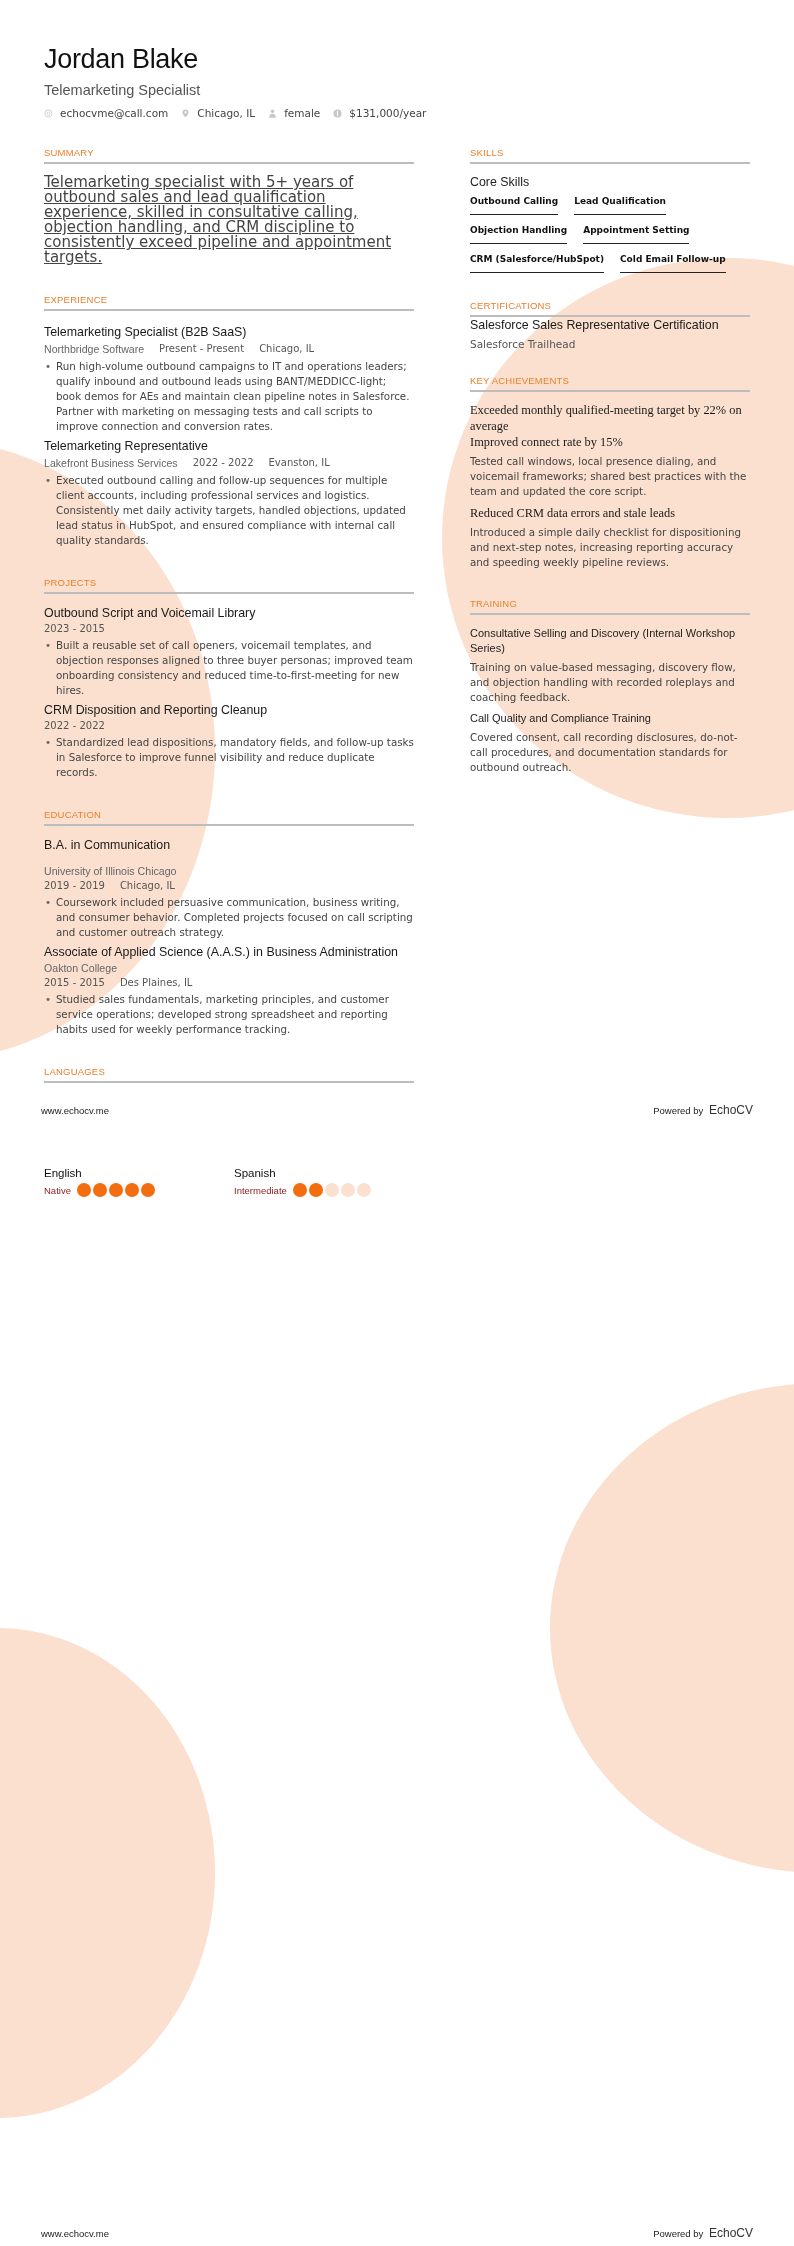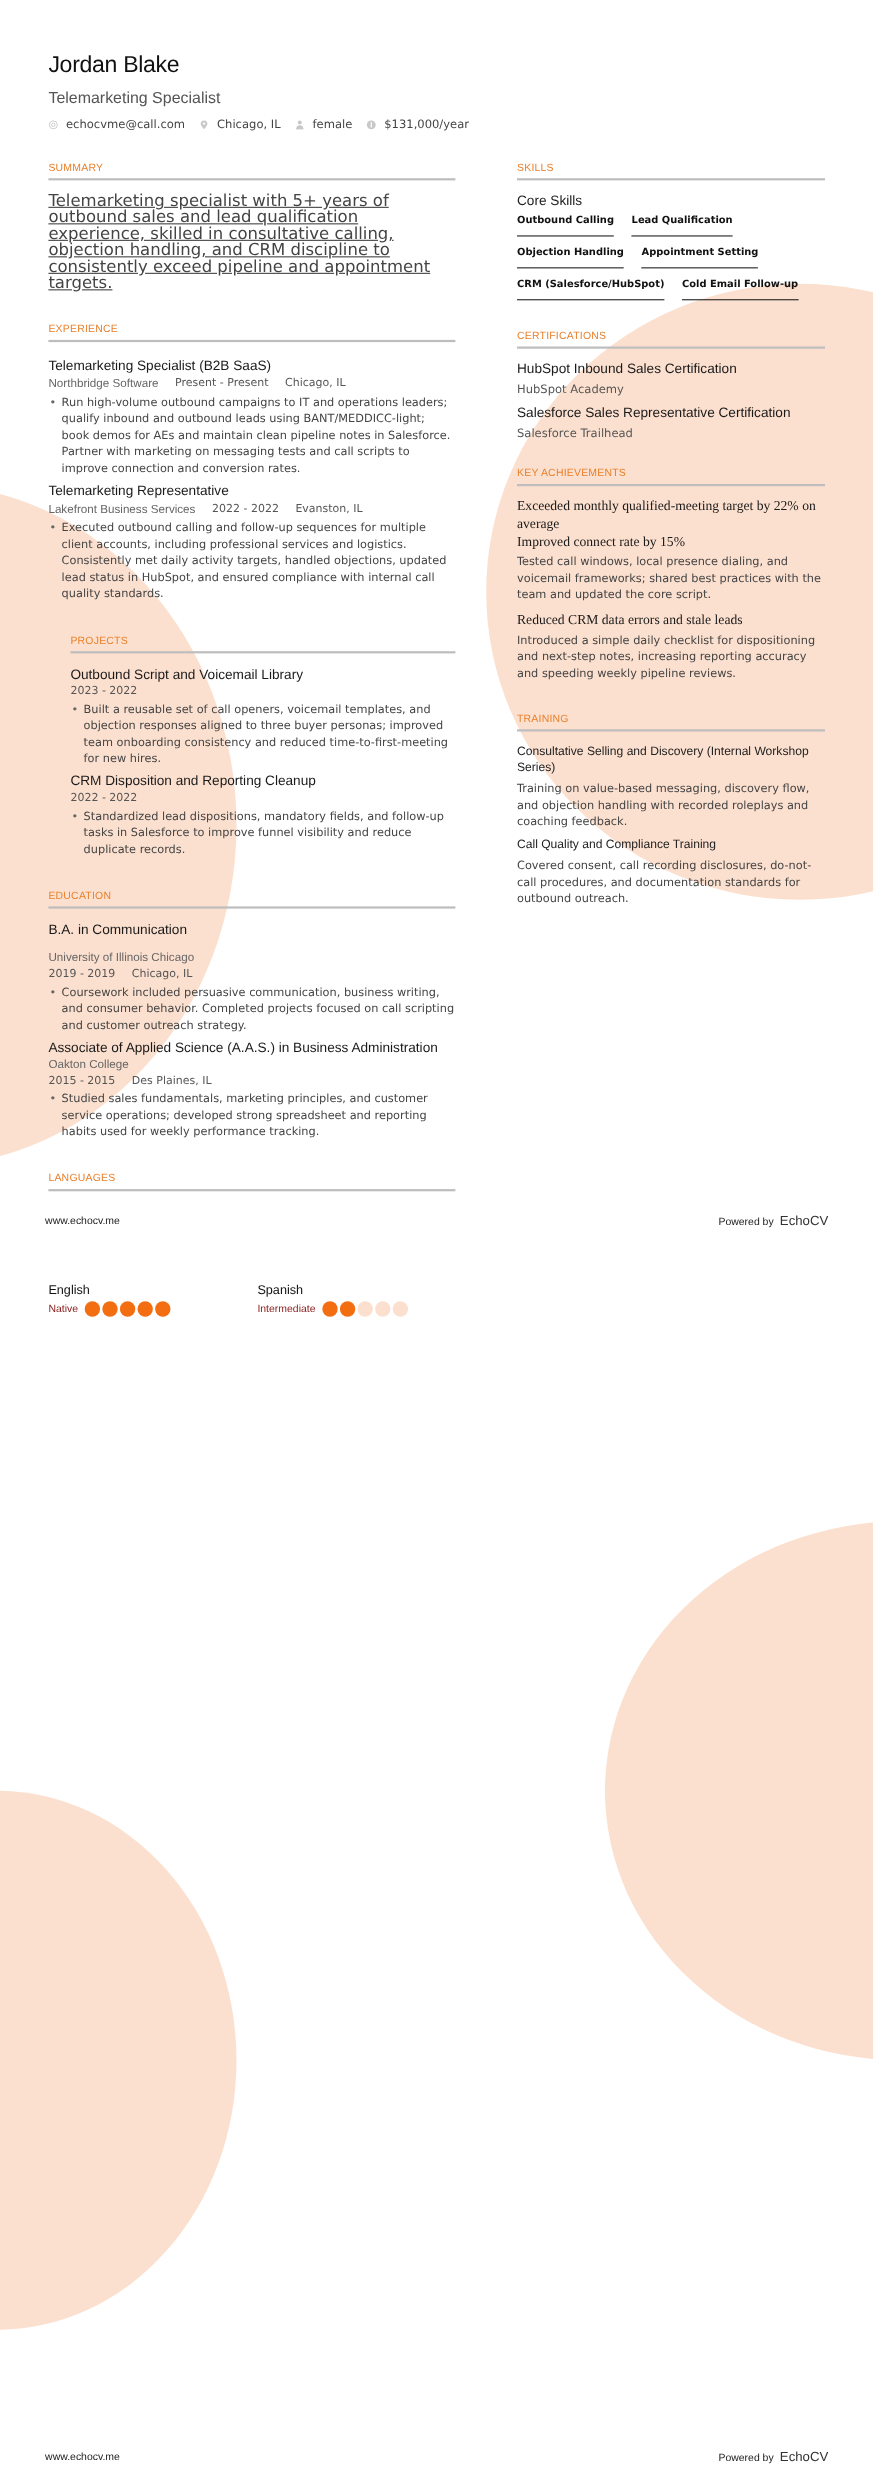--- a/index.html
+++ b/index.html
@@ -8,21 +8,21 @@
 
   .blob { position: absolute; border-radius: 50%; background: #fce0cf; z-index: 0; }
   .blob-1 { left: 442px; top: 258px; width: 570px; height: 560px; }
   .blob-2 { left: -350px; top: 440px; width: 565px; height: 620px; }
   .blob-3 { left: 550px; top: 1383px; width: 540px; height: 490px; }
   .blob-4 { left: -220px; top: 1628px; width: 435px; height: 490px; }
 
   .page { position: absolute; left: 0; top: 0; width: 794px; z-index: 1; }
 
   .header { position: absolute; left: 44px; top: 44px; }
-  .name { font-family: "Liberation Sans", sans-serif; font-size: 21px; font-weight: 400; color: #111; letter-spacing: -0.3px; line-height: 30px; }
+  .name { font-family: "Liberation Sans", sans-serif; font-size: 27px; font-weight: 400; color: #111; letter-spacing: -0.3px; line-height: 30px; }
   .title { font-family: "Liberation Sans", sans-serif; font-size: 14.5px; color: #555; margin-top: 8px; }
   .contacts { display: flex; align-items: center; margin-top: 9px; font-size: 10.5px; color: #444; }
   .contact { display: flex; align-items: center; margin-right: 13px; }
   .cicon { width: 9px; height: 9px; margin-right: 7px; display: inline-block; }
 
   .col-left { position: absolute; left: 44px; width: 370px; }
   .col-right { position: absolute; left: 470px; width: 280px; }
 
   .sec-title { font-family: "Liberation Sans", sans-serif; font-size: 9.5px; color: #e8802c; text-transform: uppercase; letter-spacing: 0.2px; }
   .sec-rule { height: 2px; background: #bdbdbd; margin-top: 4px; }
@@ -135,27 +135,27 @@
           <span class="org">Lakefront Business Services</span>
           <span class="dates">2022 - 2022</span>
           <span>Evanston, IL</span>
         </div>
         <ul class="bullets" style="margin-top:3px;">
           <li>Executed outbound calling and follow-up sequences for multiple client accounts, including professional services and logistics. Consistently met daily activity targets, handled objections, updated lead status in HubSpot, and ensured compliance with internal call quality standards.</li>
         </ul>
       </div>
     </section>
 
-    <section style="margin-top:29px;margin-left:20px;">
+    <section style="margin-top:29px;">
       <div class="sec-title">Projects</div>
       <div class="sec-rule"></div>
 
       <div style="margin-top:11px;">
         <div class="item-title">Outbound Script and Voicemail Library</div>
-        <div class="meta" style="margin-top:1px;">2023 - 2022</div>
+        <div class="meta" style="margin-top:1px;">2023 - 2015</div>
         <ul class="bullets" style="margin-top:2px;">
           <li>Built a reusable set of call openers, voicemail templates, and objection responses aligned to three buyer personas; improved team onboarding consistency and reduced time-to-first-meeting for new hires.</li>
         </ul>
       </div>
 
       <div style="margin-top:4px;">
         <div class="item-title">CRM Disposition and Reporting Cleanup</div>
         <div class="meta" style="margin-top:1px;">2022 - 2022</div>
         <ul class="bullets" style="margin-top:2px;">
           <li>Standardized lead dispositions, mandatory fields, and follow-up tasks in Salesforce to improve funnel visibility and reduce duplicate records.</li>
@@ -214,24 +214,20 @@
         <span class="chip">Objection Handling</span>
         <span class="chip">Appointment Setting</span>
         <span class="chip">CRM (Salesforce/HubSpot)</span>
         <span class="chip">Cold Email Follow-up</span>
       </div>
     </section>
 
     <section style="margin-top:18px;">
       <div class="sec-title">Certifications</div>
       <div class="sec-rule"></div>
-      <div style="margin-top:10px;">
-        <div class="cert-name">HubSpot Inbound Sales Certification</div>
-        <div class="cert-org">HubSpot Academy</div>
-      </div>
       <div>
         <div class="cert-name">Salesforce Sales Representative Certification</div>
         <div class="cert-org">Salesforce Trailhead</div>
       </div>
     </section>
 
     <section style="margin-top:24px;">
       <div class="sec-title">Key Achievements</div>
       <div class="sec-rule"></div>
       <div style="margin-top:10px;">

